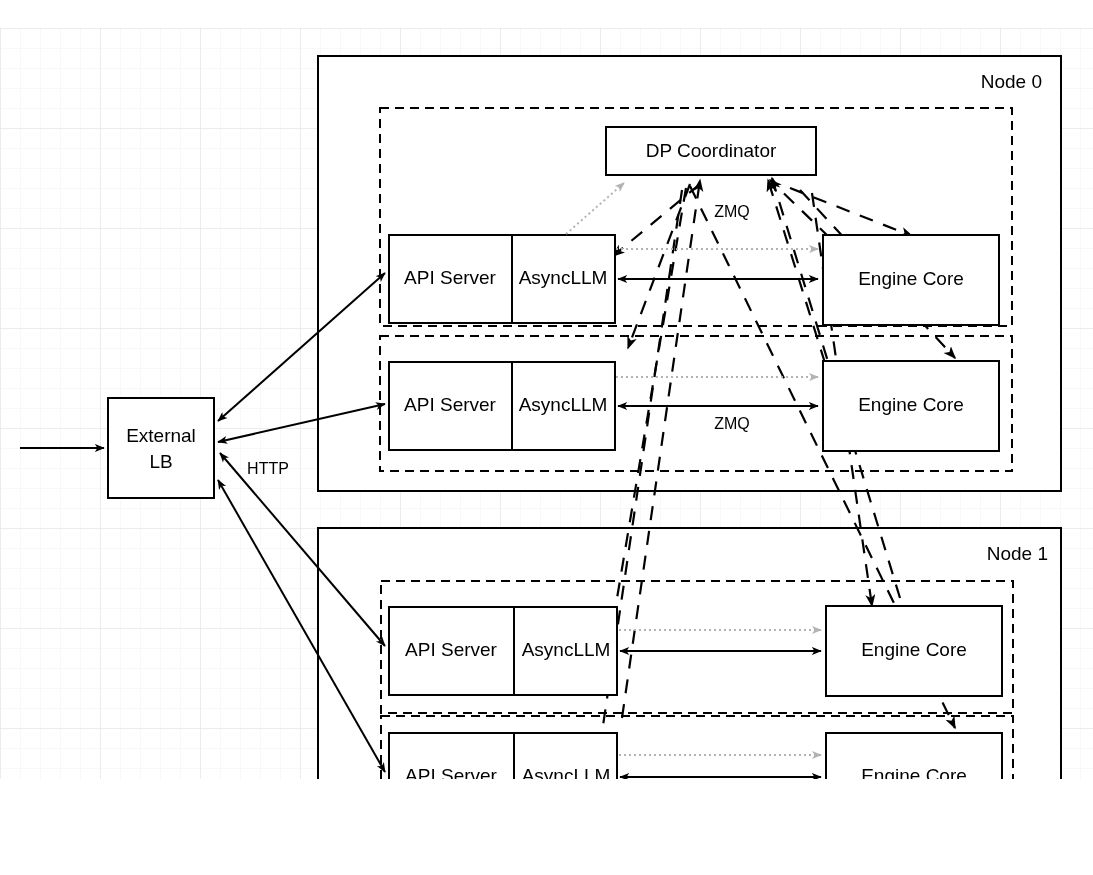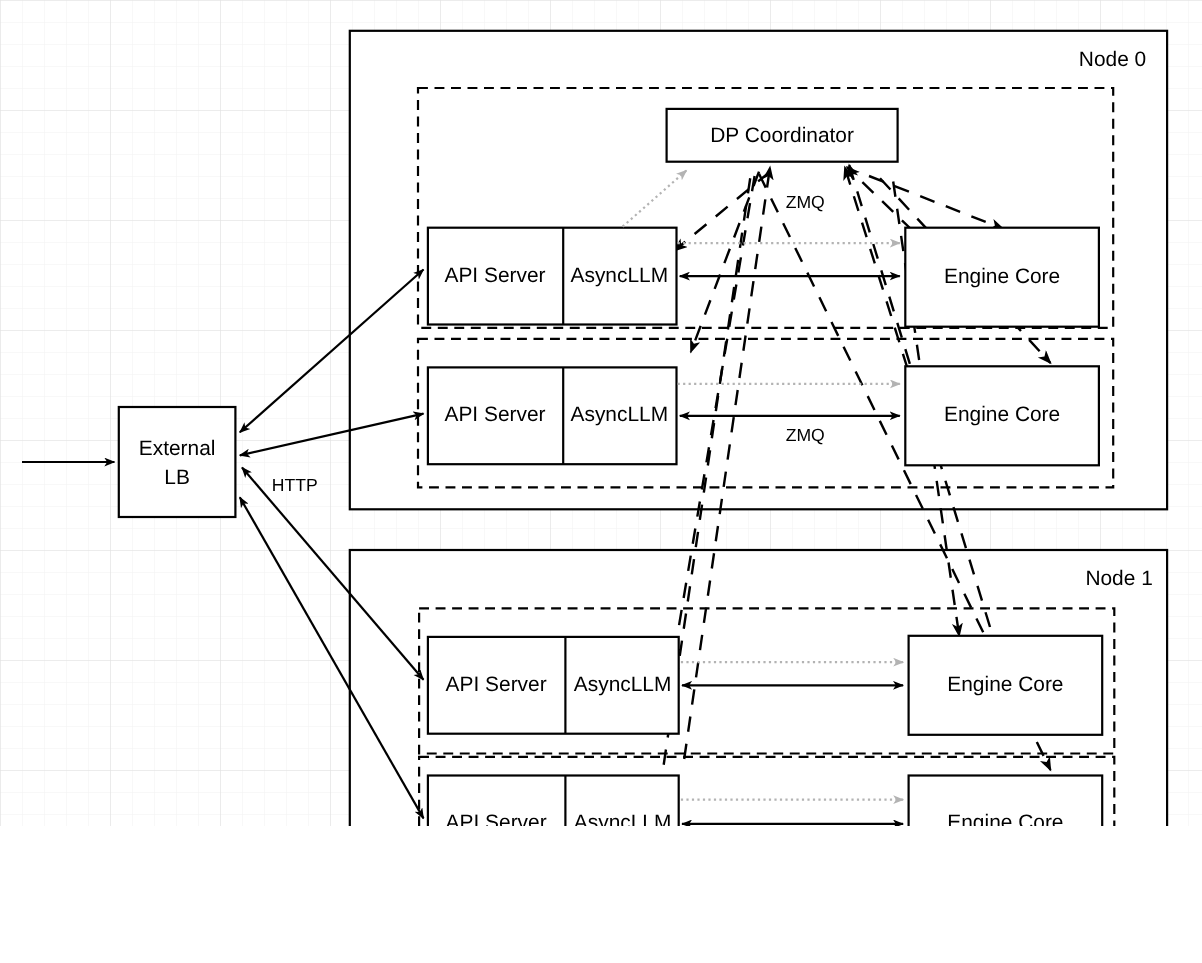--- a/index.html
+++ b/index.html
@@ -9,20 +9,21 @@
   }
   body {
     font-family: "Liberation Sans", sans-serif;
   }
   #canvas-wrap {
     position: relative;
     width: 1093px;
     height: 751px;
     overflow: hidden;
     background: #ffffff;
+    margin-top: 28px;
   }
   svg#diagram {
     display: block;
     width: 1093px;
     height: 875px;
   }
   .box-stroke { stroke: #000000; stroke-width: 2; fill: #ffffff; }
   .divider { stroke: #000000; stroke-width: 2; }
   .dashed-group {
     fill: none;

